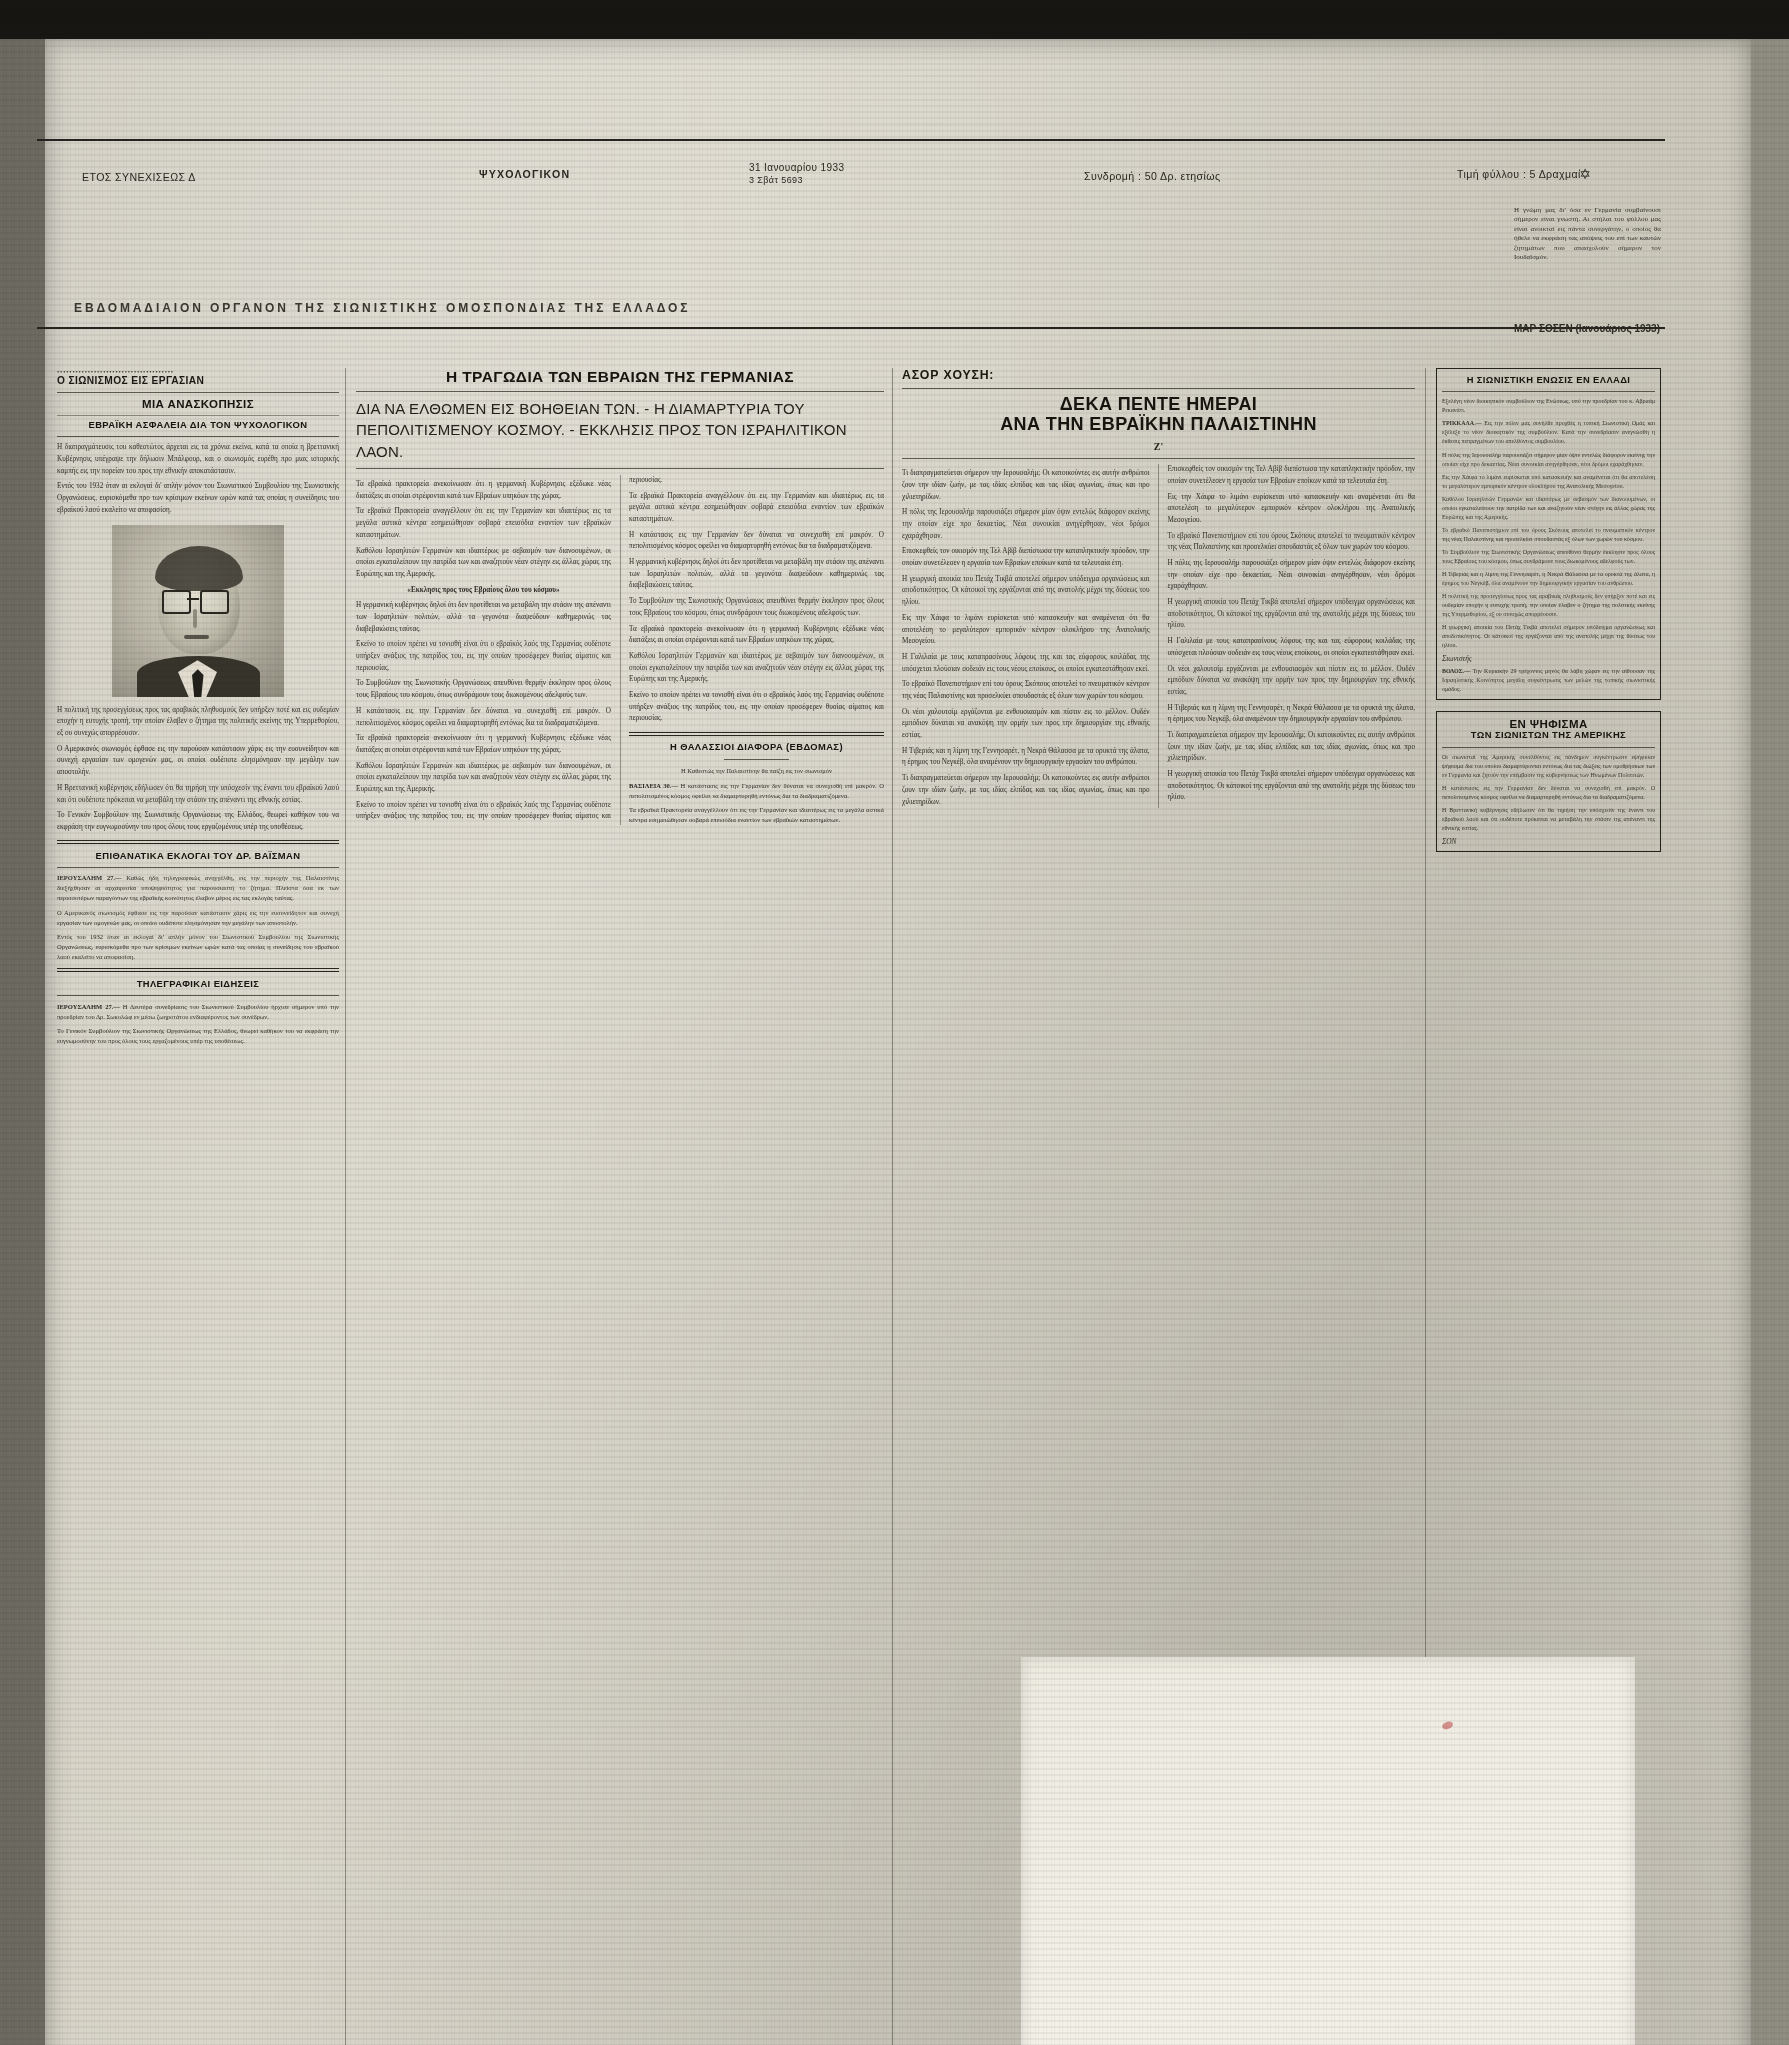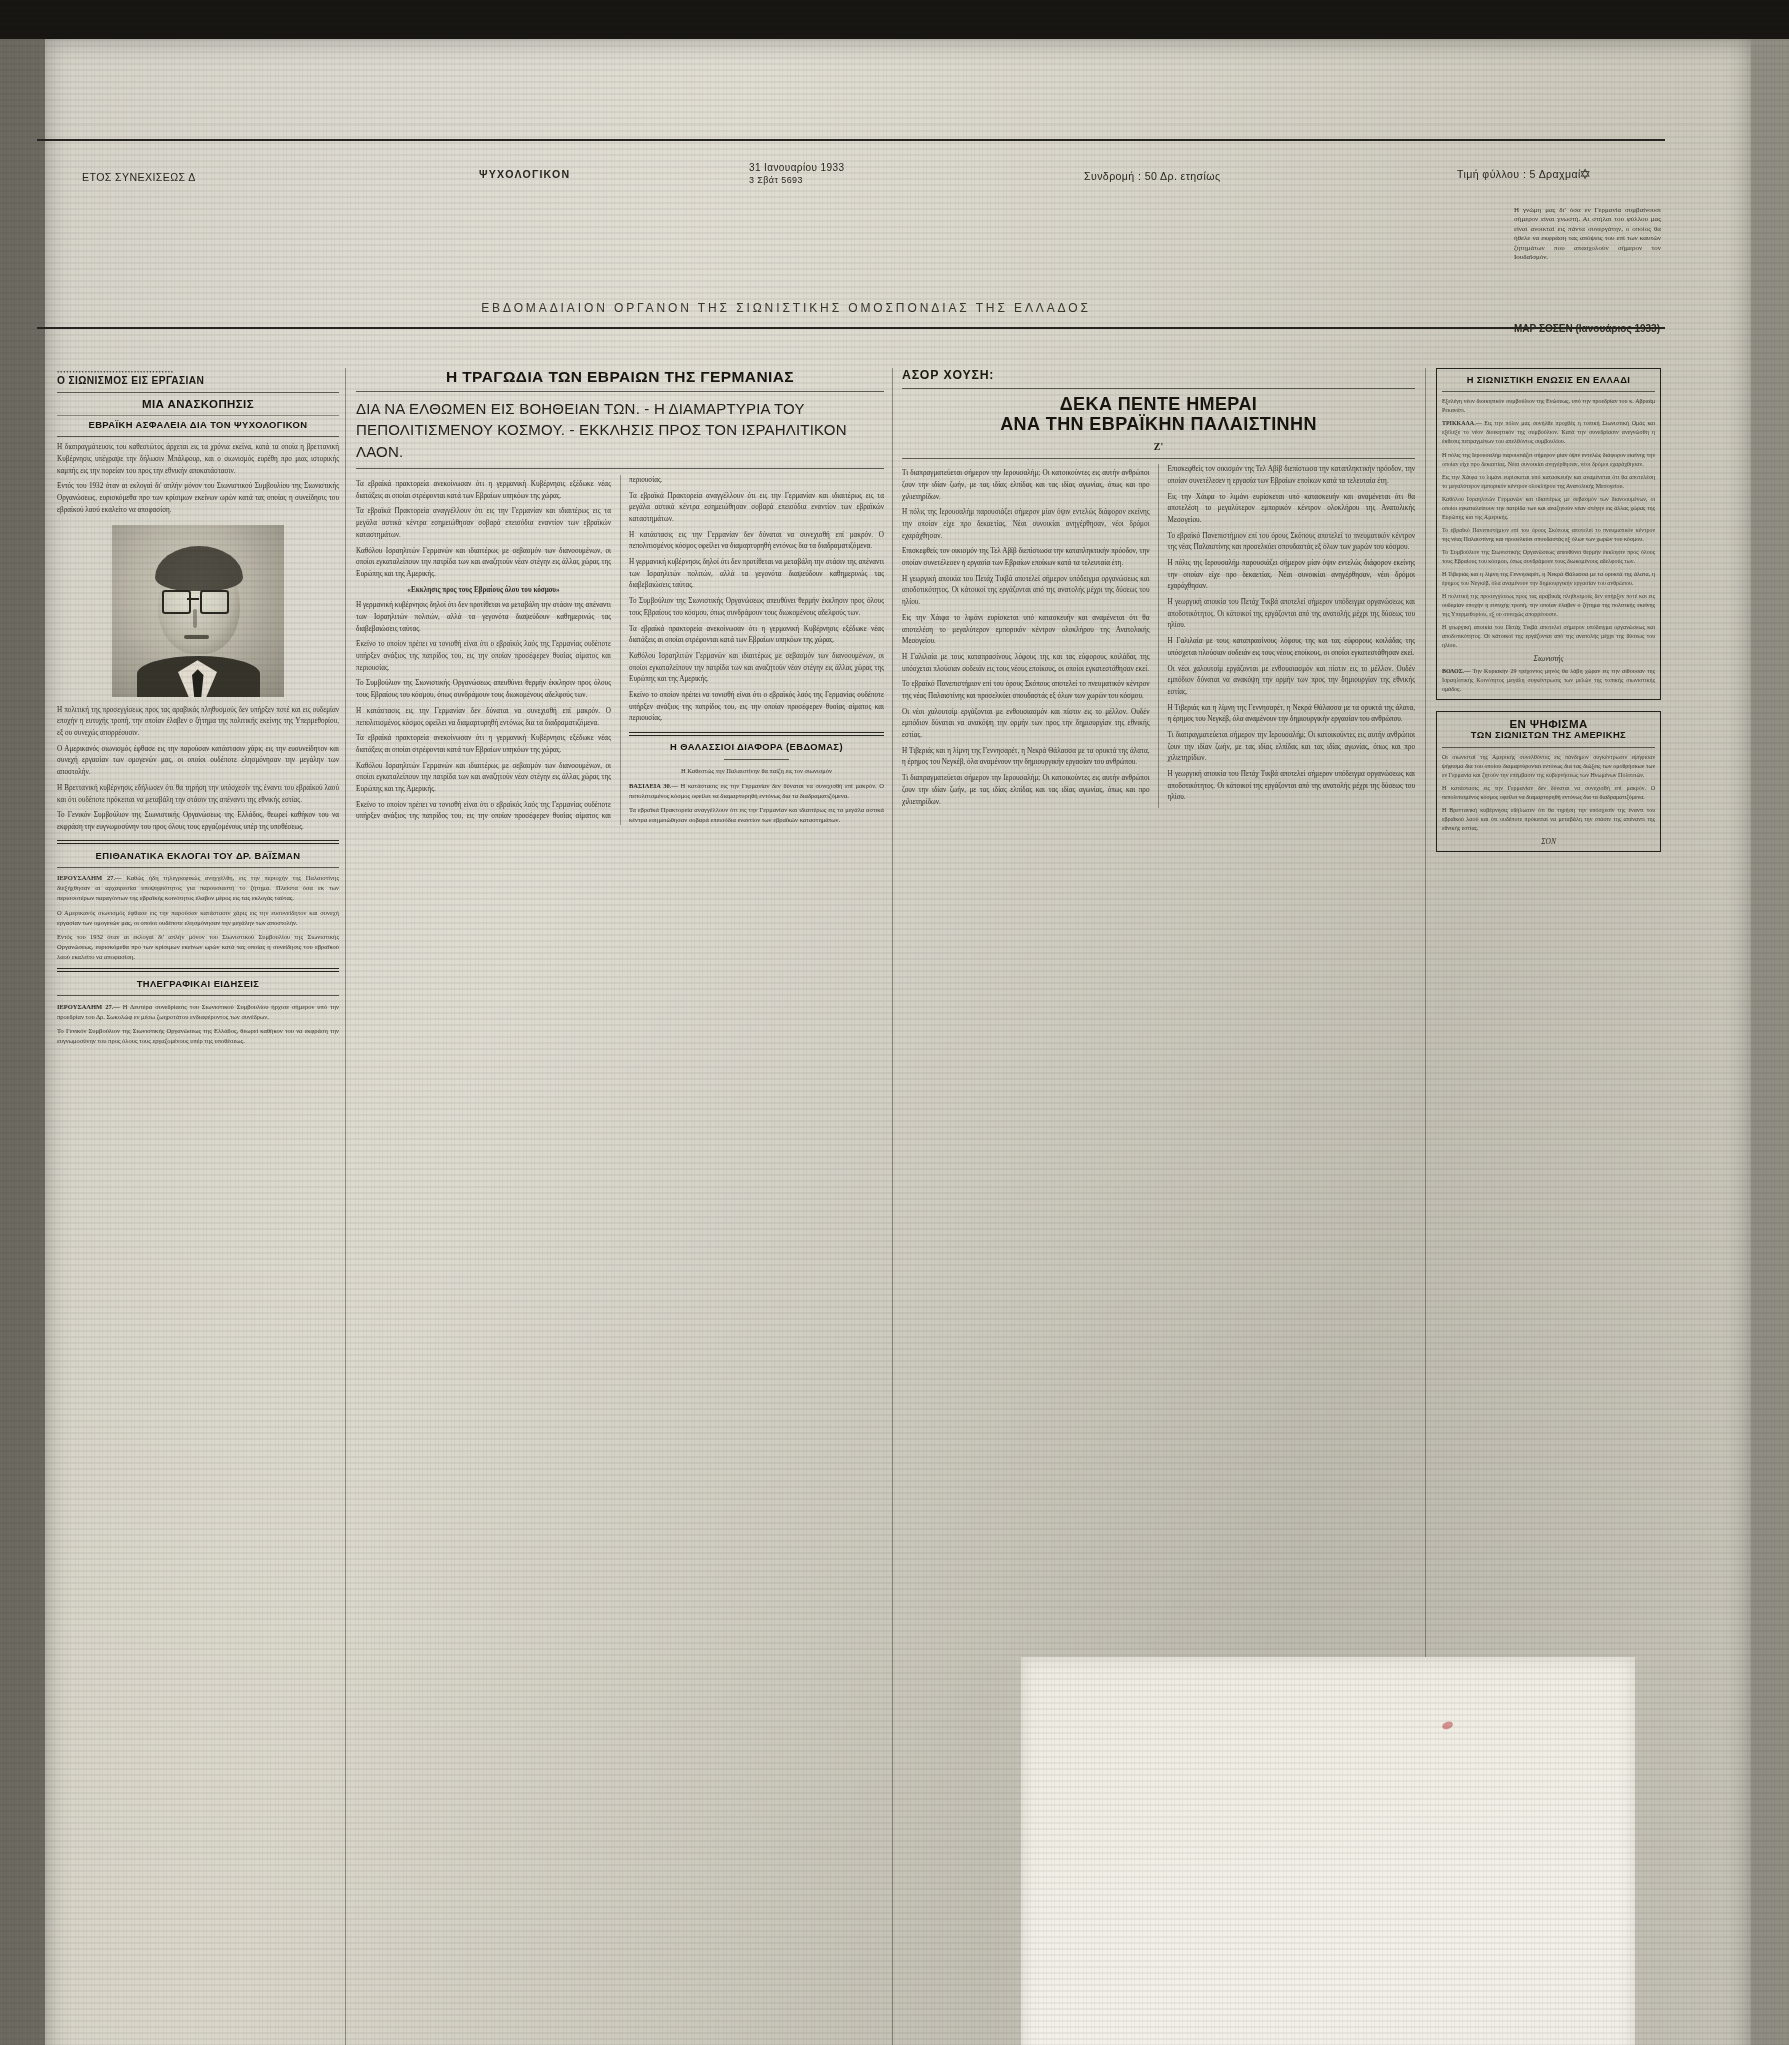--- a/index.html
+++ b/index.html
@@ -96,23 +96,22 @@
     font-size: 88px;
     letter-spacing: 4.1px;
     color: #14130f;
     line-height: 1.0;
   }
   .masthead-sub {
     position: absolute;
     left: 74px;
     top: 301px;
     width: 1424px;
-    text-align: center;
-    font-family: "Liberation Sans", sans-serif;
-    font-weight: normal;
+    font-family: "Liberation Sans", sans-serif;
+    font-weight: bold;
     font-size: 12px;
     letter-spacing: 2.9px;
     color: #3a382f;
   }
   .masthead-rule-bot {
     position: absolute;
     left: 37px; top: 327px;
     width: 1628px; height: 1.6px;
     background: #26251f;
   }
@@ -328,21 +327,21 @@
   }
   .center { text-align: center; }
   .marker {
     font-family: "Liberation Sans", sans-serif;
     font-weight: bold;
     font-size: 12.3px;
     color: #1a190f;
     letter-spacing: 0.8px;
   }
   .byline-right {
-    text-align: center;
+    text-align: left;
     font-style: italic;
     font-size: 7.4px;
     color: #2f2e26;
     margin-top: 3.3px;
   }
   .hairline {
     width: 100%;
     height: 0.4px;
     background: #55534a;
     opacity: .6;

